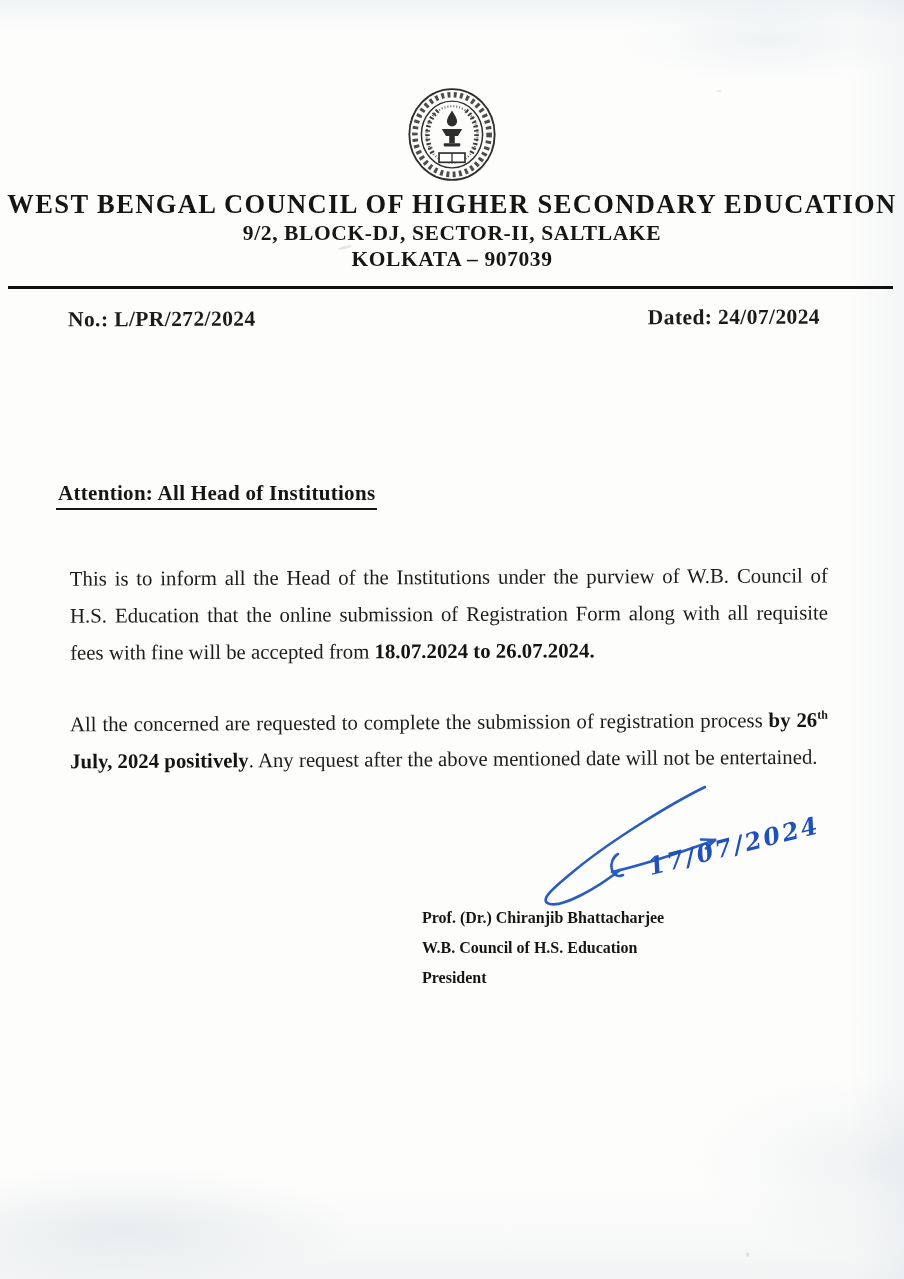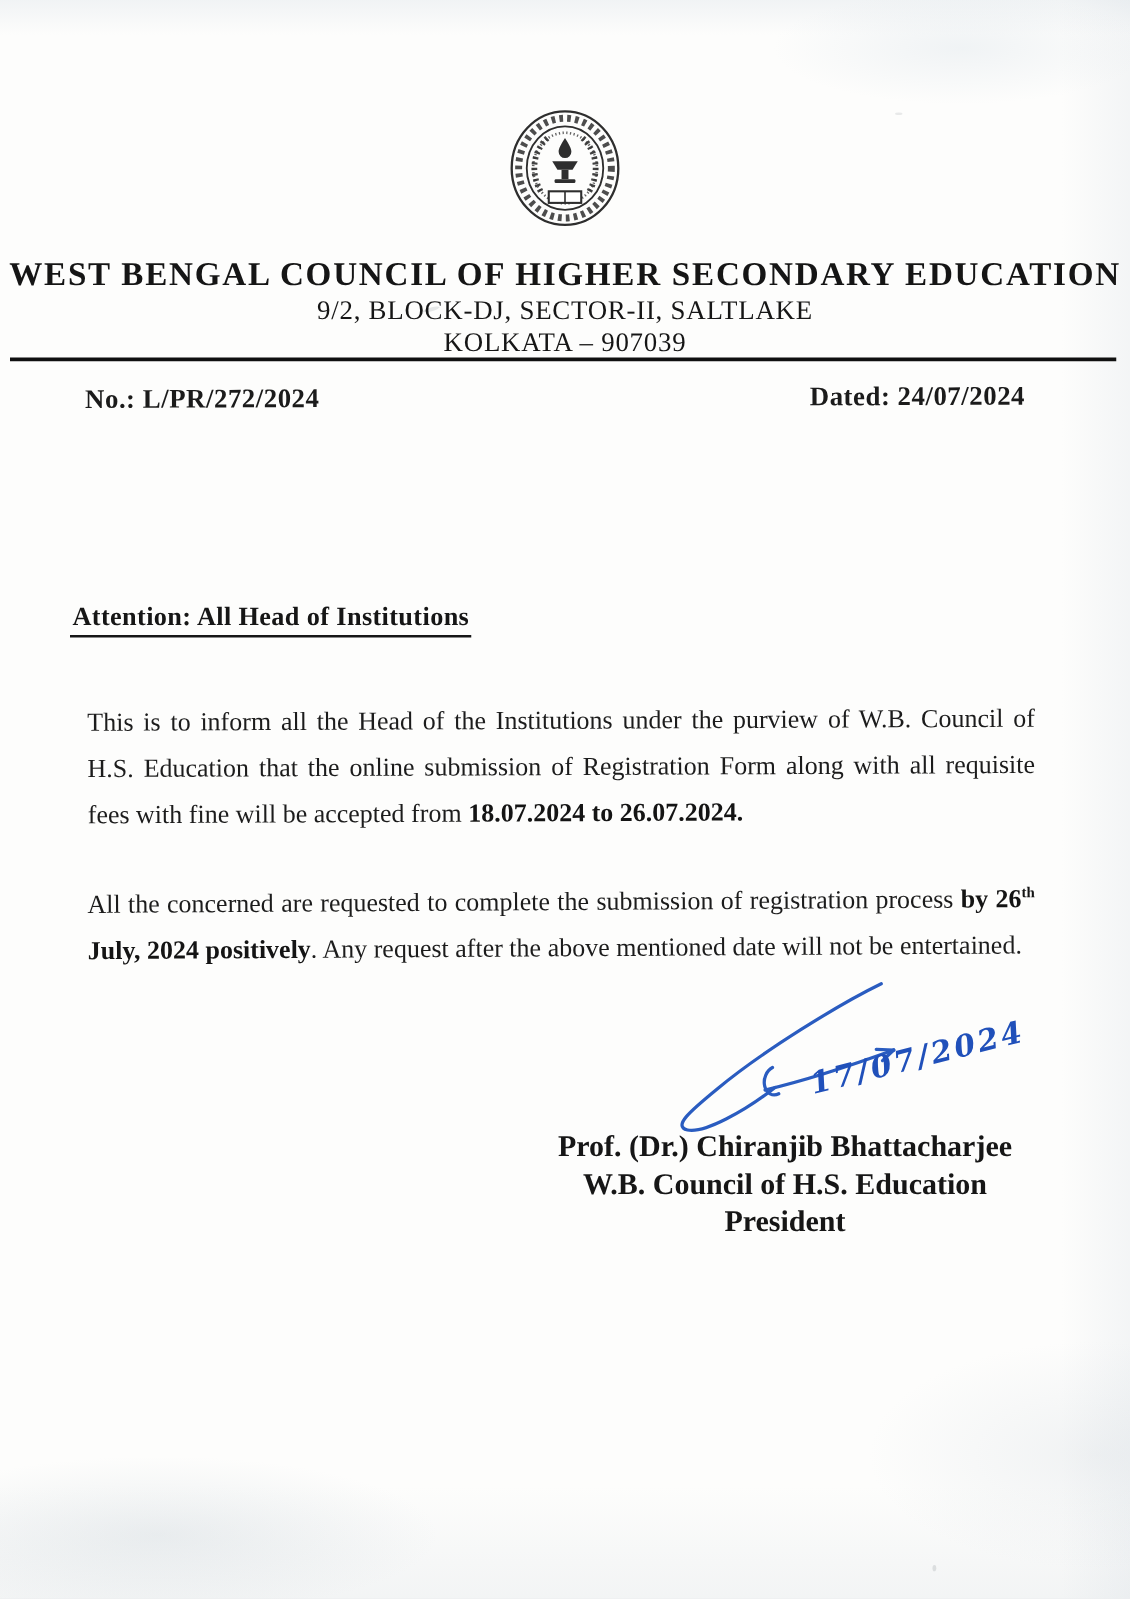--- a/index.html
+++ b/index.html
@@ -24,29 +24,29 @@
 
   .speck { position: absolute; background: rgba(120,128,134,0.35); border-radius: 50%; }
   .speck.s1 { left: 338px; top: 246px; width: 14px; height: 3px; transform: rotate(-15deg); opacity:.5;}
   .speck.s2 { left: 716px; top: 90px;  width: 6px;  height: 2px; opacity:.45;}
   .speck.s3 { left: 746px; top: 1252px; width: 3px; height: 5px; opacity:.6;}
 
   
   .letterhead { position: absolute; top: 86px; left: 0; right: 0; text-align: center; }
   .emblem { display: inline-block; width: 102px; height: 97px; }
   .org-name {
-    margin-top: 16px; font-weight: bold; font-size: 26.5px;
+    margin-top: 2px; font-weight: bold; font-size: 26.5px;
     letter-spacing: 1.4px; color: #151515; white-space: nowrap;
   }
   .building {
     margin-top: 2px; font-weight: bold; font-size: 21px;
     letter-spacing: 6px; word-spacing: 15px; color: #181818;
   }
   .addr-line, .city-line {
-    margin-top: 1px; font-weight: normal; font-size: 21.5px;
+    margin-top: 1px; font-weight: bold; font-size: 21.5px;
     letter-spacing: 0.6px; color: #161616; line-height: 25px;
   }
 
   .divider {
     position: absolute; top: 286px; left: 8px; right: 11px;
     border: none; border-top: 3px solid #101010; height: 0;
   }
 
   
   .ref-row {
@@ -82,21 +82,21 @@
   
   .sig-scribble { position: absolute; left: 522px; top: 779px; width: 300px; height: 132px; }
   .handwritten-date {
     position: absolute; left: 652px; top: 852px;
     transform: rotate(-14deg); transform-origin: left bottom;
     font-family: "DejaVu Serif", serif; font-style: italic; font-weight: bold;
     font-size: 24px; letter-spacing: 2.5px; color: #2050ba; white-space: nowrap;
   }
   .sig-block {
     position: absolute; top: 903px; left: 422px; width: 412px;
-    text-align: center; font-weight: bold; font-size: 24px; line-height: 30px;
+    font-weight: bold; font-size: 16px; line-height: 30px;
     color: #161616;
   }
 </style>
 </head>
 <body>
 
 <div class="page">
 
   <span class="speck s1"></span>
   <span class="speck s2"></span>

